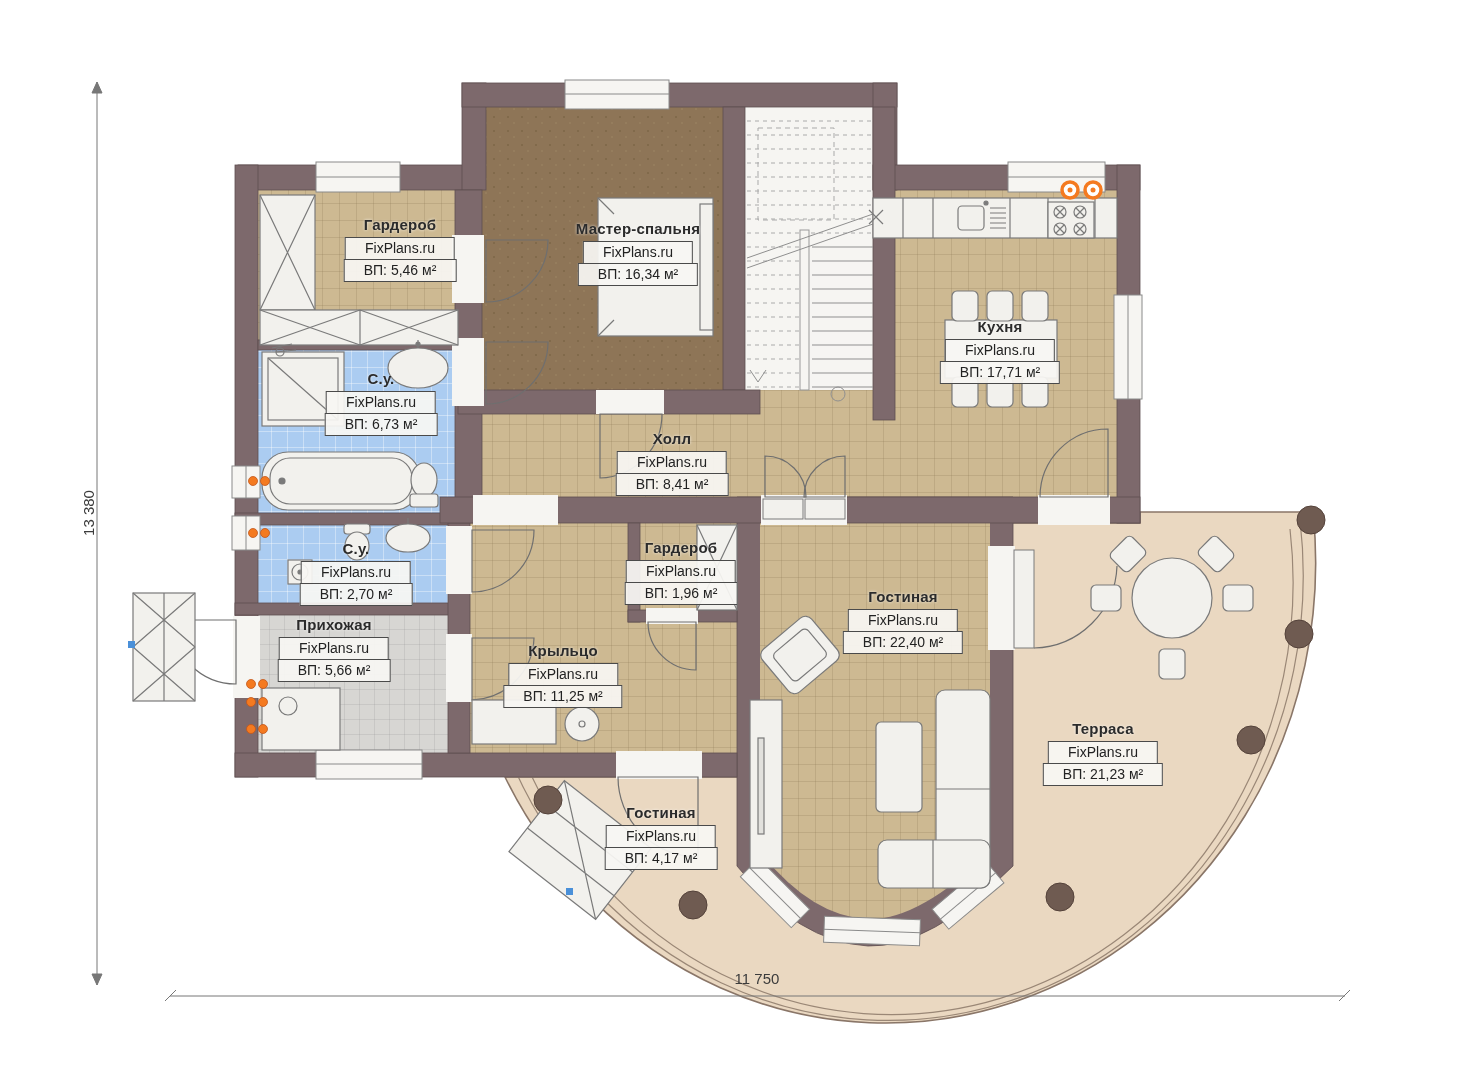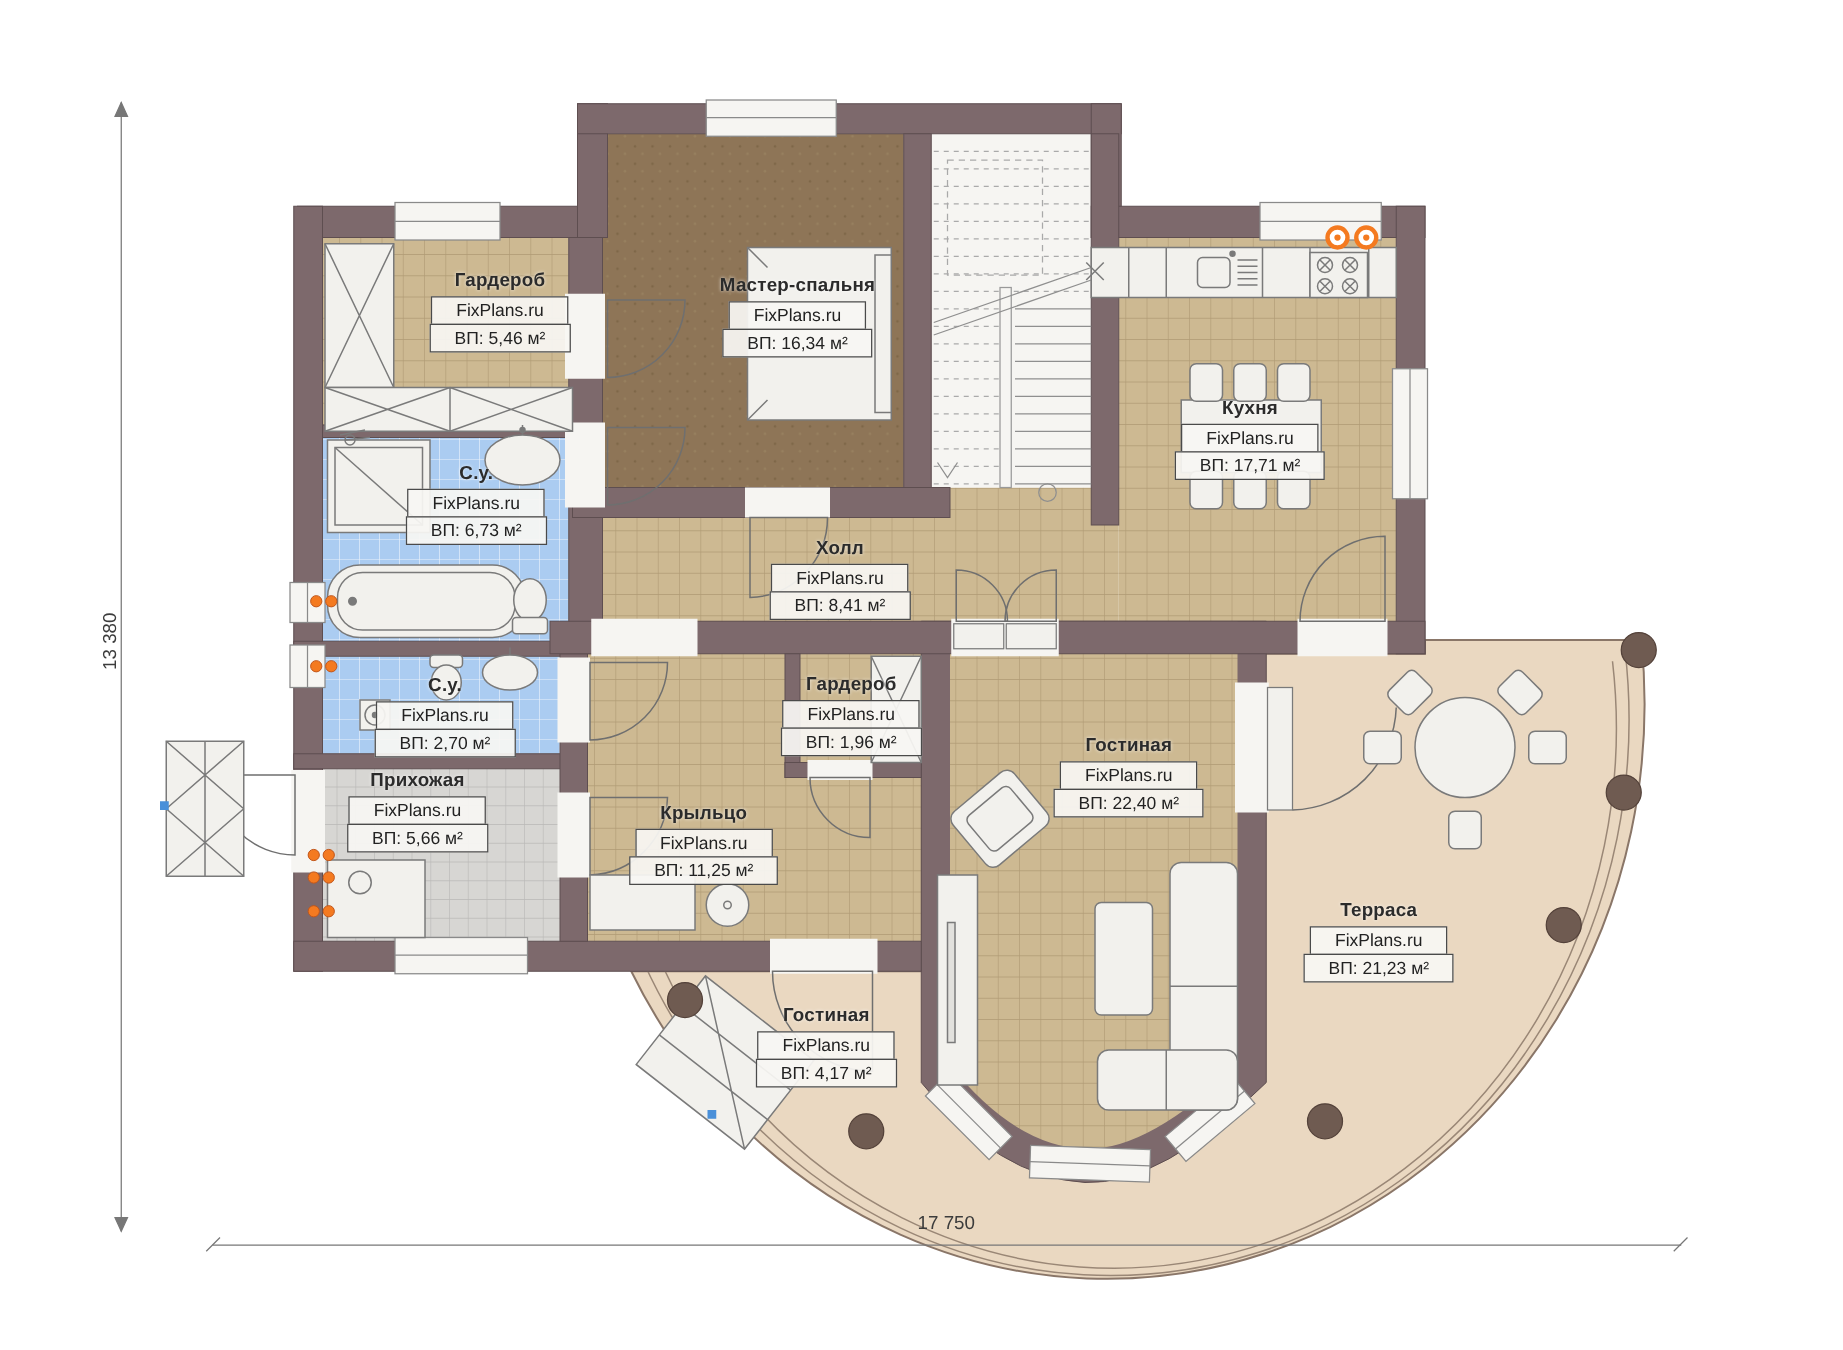--- a/index.html
+++ b/index.html
@@ -422,15 +422,15 @@
   <div class="box wm">FixPlans.ru</div>
   <div class="box area">ВП: 21,23 м²</div>
 </div>
 <div class="room-label" style="left:661px;top:804px">
   <div class="room-name">Гостиная</div>
   <div class="box wm">FixPlans.ru</div>
   <div class="box area">ВП: 4,17 м²</div>
 </div>
 
 <div class="dim-label" style="left:88px;top:513px;transform:translate(-50%,-50%) rotate(-90deg);">13 380</div>
-<div class="dim-label" style="left:757px;top:970px;transform:translateX(-50%);">17 750</div>
+<div class="dim-label" style="left:757px;top:970px;transform:translateX(-50%);">11 750</div>
 
 </div>
 
 </body></html>

